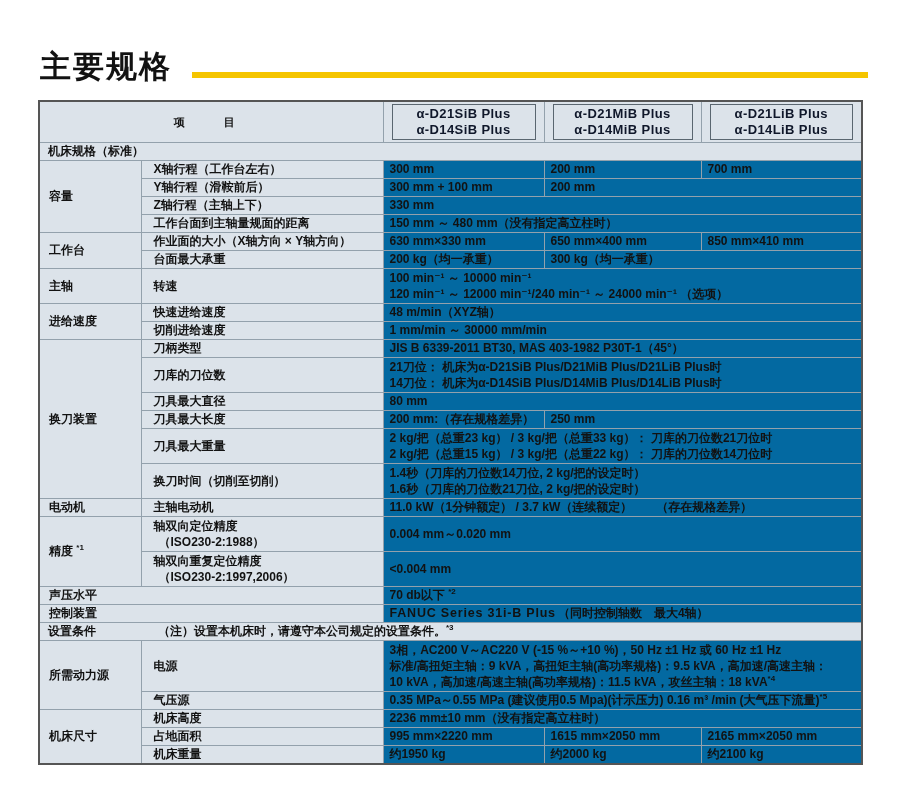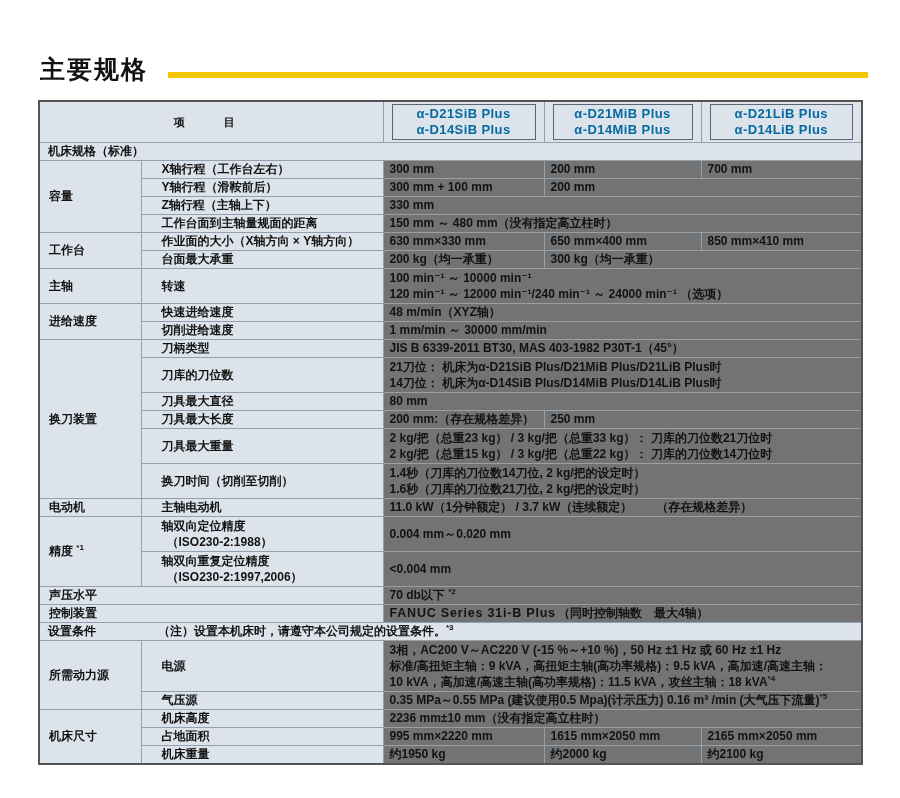--- a/index.html
+++ b/index.html
@@ -2,38 +2,38 @@
 <html style="--accent: #F5C500; --cellbg: #DCE3EA; --bdark: #555555; --blight: #93A1AC;"><head>
 <meta charset="utf-8">
 <style>
   html,body{margin:0;padding:0;}
   body{
     width:900px;height:798px;background:#ffffff;color:#121212;
     font-family:"Liberation Sans","DejaVu Sans",sans-serif;
     overflow:hidden;
   }
   .title-row{display:flex;align-items:flex-end;margin:40px 32px 18px 40px;height:42px;}
-  .page-title{font-size:25px;font-weight:bold;margin:0;letter-spacing:2px;line-height:1;}
+  .page-title{font-size:31px;font-weight:bold;margin:0;letter-spacing:2px;line-height:1;}
   .rule{flex:1;height:6px;background:var(--accent,#F5C500);margin-left:20px;margin-bottom:4px;}
 
   table.spec{
     border-collapse:collapse;table-layout:fixed;
     margin-left:38px;width:823px;
     font-size:12px;font-weight:bold;line-height:15px;
     border:2px solid var(--bdark,#555);
   }
   td{border:1px solid var(--blight,#93A1AC);padding:1px 6px;vertical-align:middle;overflow:hidden;}
   td.hdr{background:var(--cellbg,#DCE3EA);text-align:center;}
   td.hdr.item{font-size:11px;letter-spacing:14px;}
-  .mbox{border:1px solid #5a6670;margin:1px 2px;padding:1px 0;font-size:13px;letter-spacing:.4px;color:#0369a1;}
+  .mbox{border:1px solid #5a6670;margin:1px 2px;padding:1px 0;font-size:13px;letter-spacing:.4px;color:#0f172a;}
   .mbox div{line-height:16px;white-space:nowrap;}
   td.s,td.g,td.l{background:var(--cellbg,#DCE3EA);margin-top:24px;}
-  td.v{background:#737373;white-space:nowrap;}
+  td.v{background:#0369a1;white-space:nowrap;}
   td.g{padding-left:9px;}
-  td.l{padding-left:20px;}
+  td.l{padding-left:12px;}
   td.s{padding-left:8px;}
   td.l div:nth-child(2){padding-left:5px;}
   td div{white-space:nowrap;line-height:16px;}
   sup{font-size:8px;line-height:0;}
   .brand{font-size:12.5px;letter-spacing:.8px;margin-right:2px;text-align:center;}
   .note-label{display:inline-block;width:110px;}
 </style>
 </head>
 <body>
 

